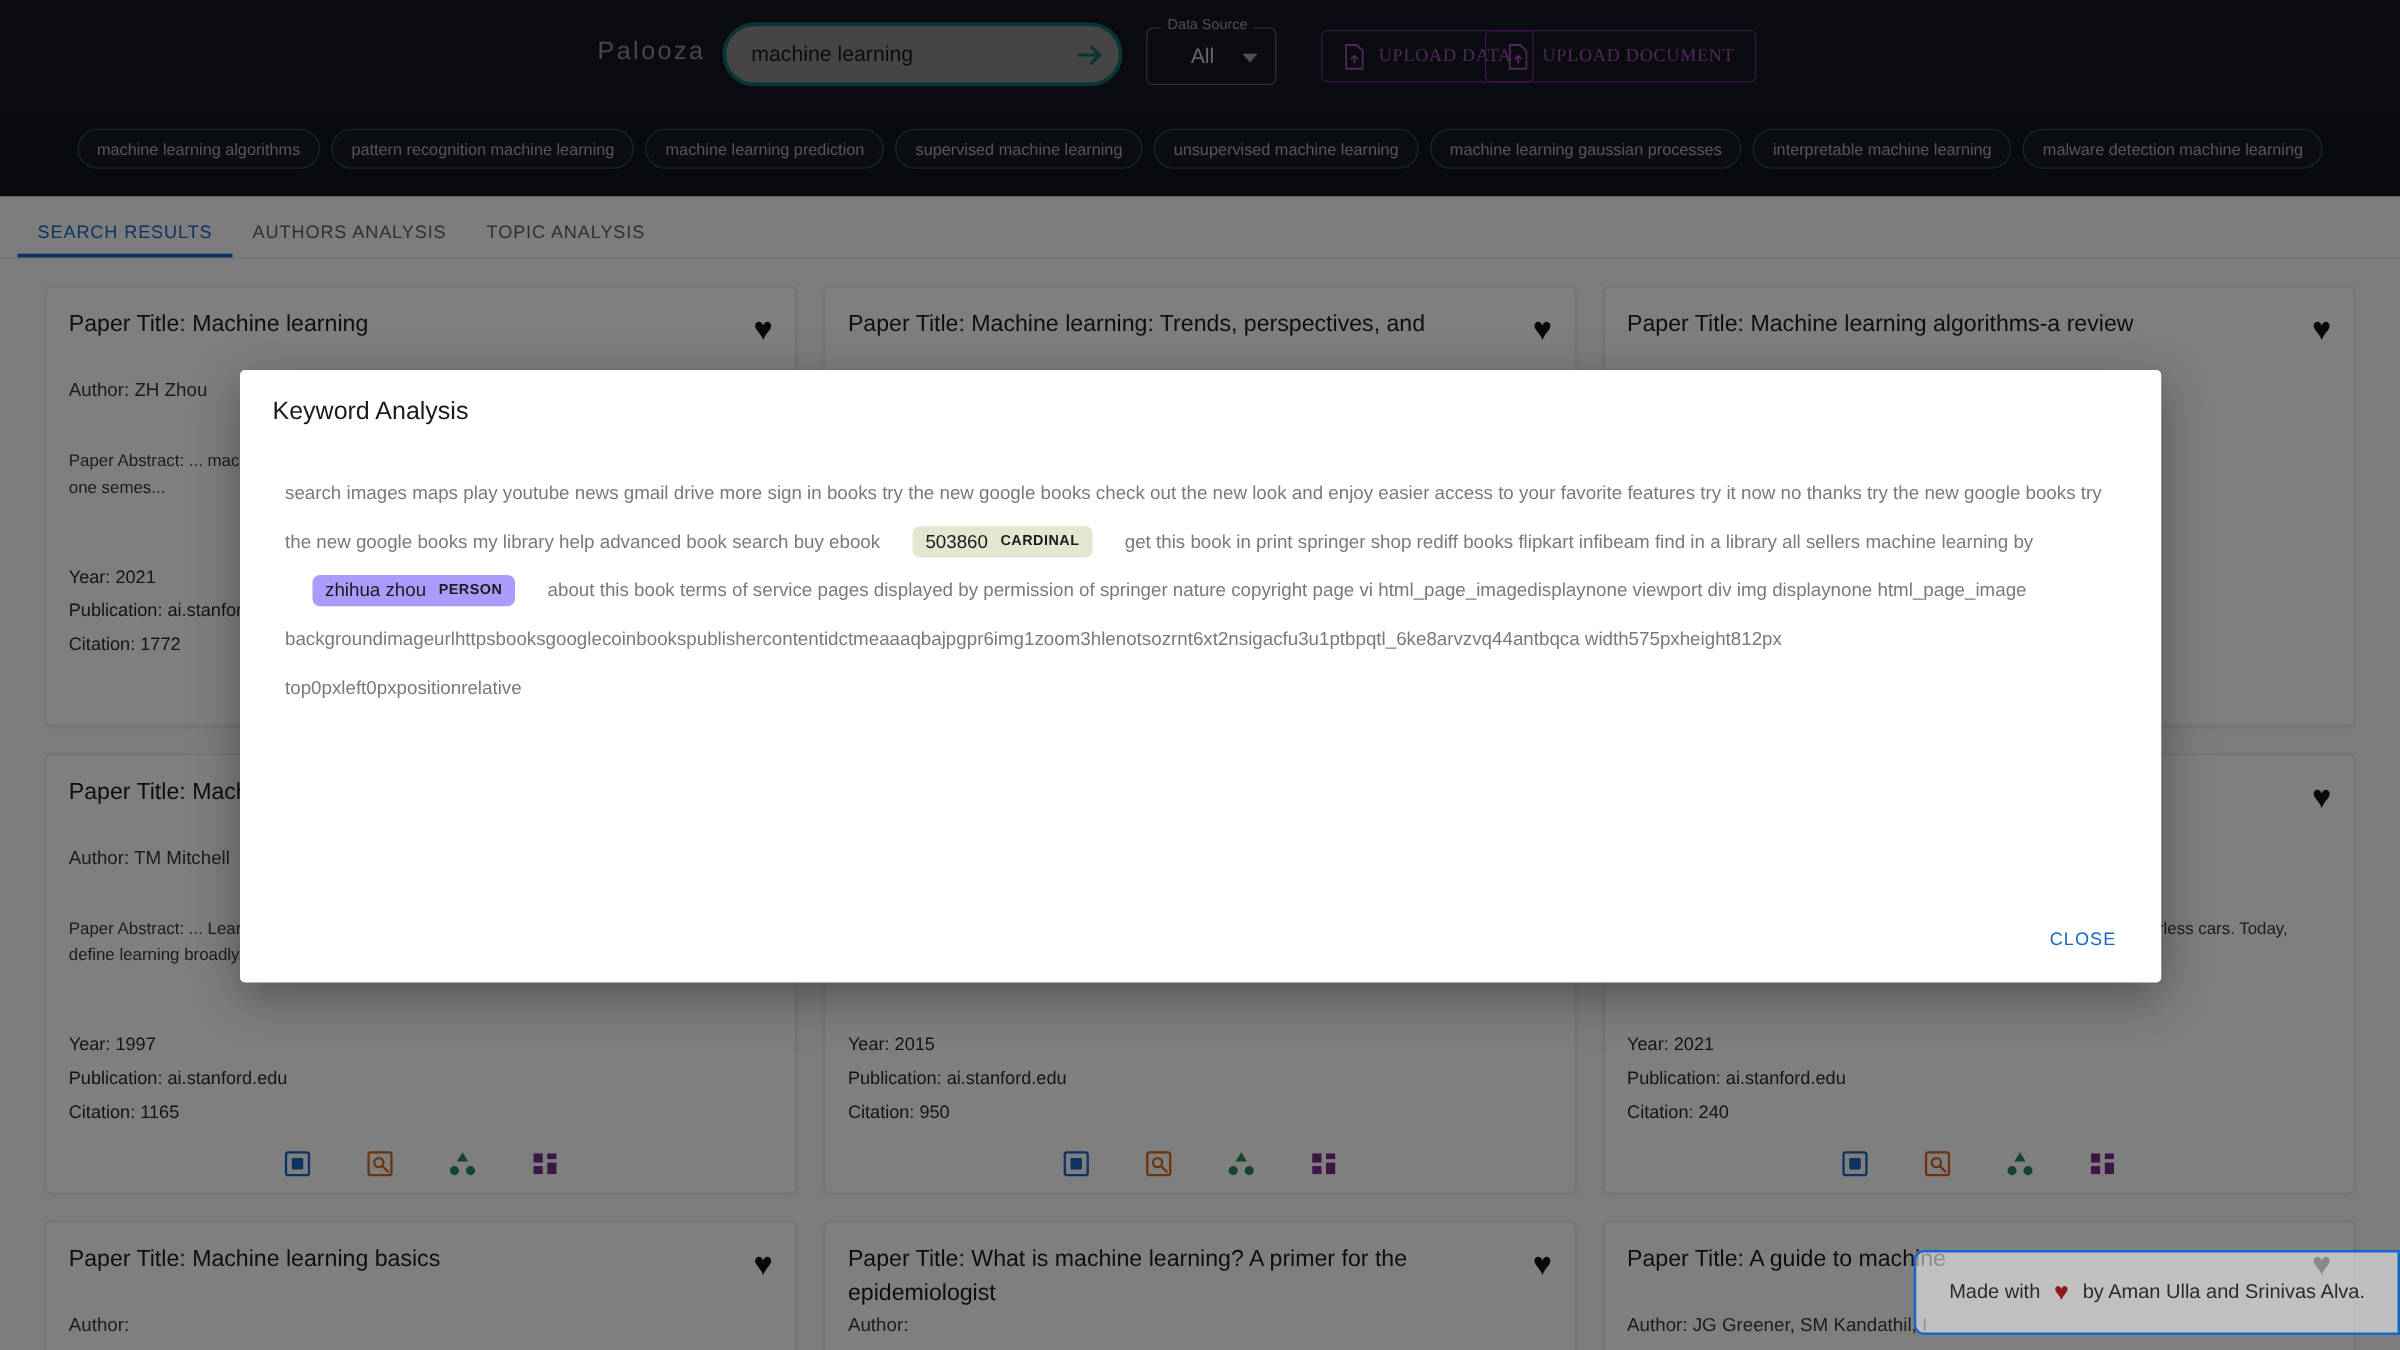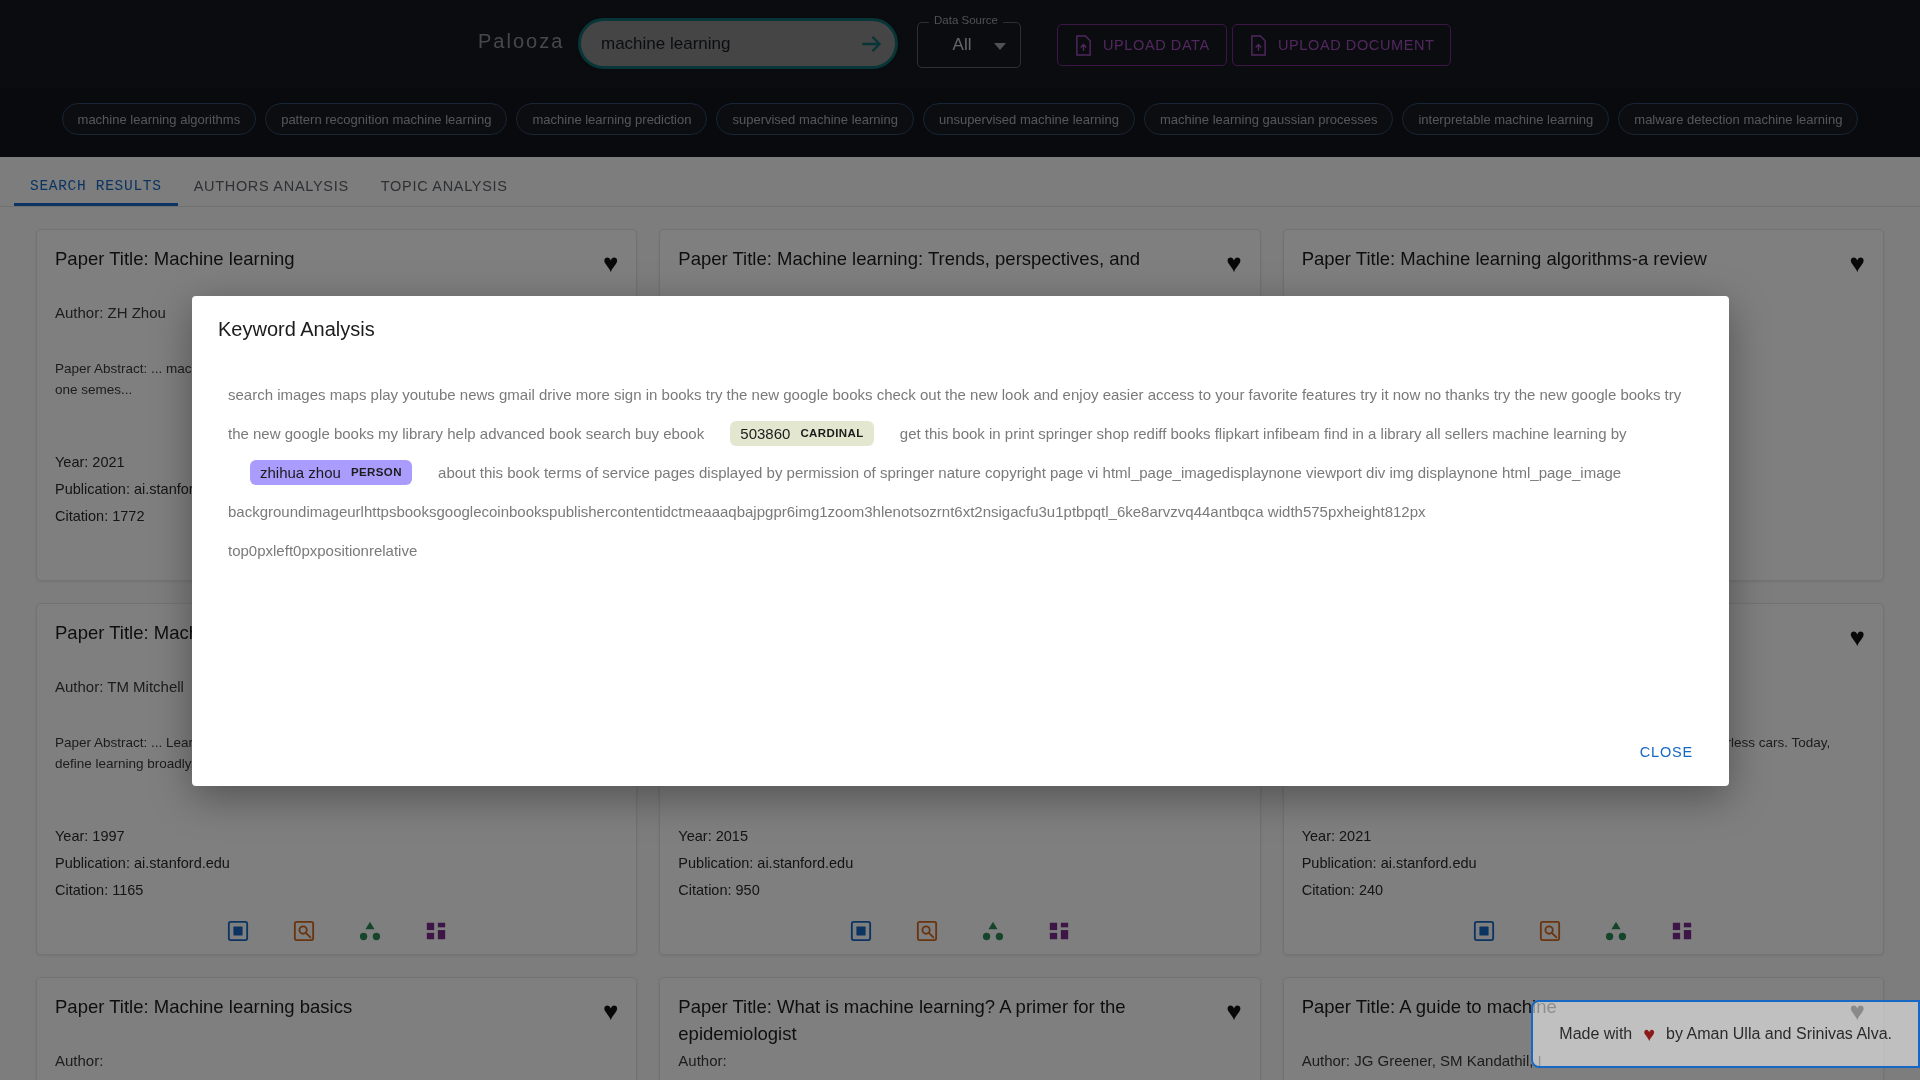--- a/index.html
+++ b/index.html
@@ -58,27 +58,27 @@
     border-left: 6px solid transparent;
     border-right: 6px solid transparent;
     border-top: 7px solid #9aa0a8;
     position: absolute; right: 14px; top: 20px;
   }
 
   .btn-outline {
     position: absolute; top: 24px; height: 42px;
     border: 1px solid #7b2a8c; border-radius: 5px;
     display: flex; align-items: center; gap: 10px;
-    padding: 0 16px; cursor: pointer; background: transparent;
+    padding: 0 16px; cursor: pointer; background: transparent; font-family: Liberation Serif, serif;
   }
   .btn-outline .lbl {
     font-size: 14.5px; color: #a24fbd; letter-spacing: 0.6px;
   }
   #btn-upload-data { left: 1057px; }
-  #btn-upload-doc  { left: 1232px; }
+  #btn-upload-doc  { left: 1188px; }
   .doc-ico { width: 19px; height: 21px; }
 
   
   .chips {
     position: absolute; top: 103px; left: 0; width: 1920px;
     display: flex; justify-content: center; gap: 9px;
   }
   .chip {
     height: 32px; padding: 0 15px;
     border: 1px solid #2e4a6b; border-radius: 16px;
@@ -94,21 +94,21 @@
   }
   .tabs {
     height: 50px; display: flex; align-items: flex-end;
     border-bottom: 1px solid #e0e0e0; padding-left: 14px;
   }
   .tab {
     padding: 0 16px 12px 16px; font-size: 14.5px;
     letter-spacing: 0.7px; color: #5d6066; cursor: pointer;
     position: relative;
   }
-  .tab.active { color: #1668c4; font-family: Liberation Mono, monospace; }
+  .tab.active { color: #1668c4; }
   .tab.active::after {
     content: ""; position: absolute; left: 0; right: 0; bottom: 0;
     height: 3px; background: #1668c4;
   }
 
   .grid {
     padding: 22px 36px; display: grid;
     grid-template-columns: repeat(3, 1fr); gap: 22px 22px;
   }
   .card {

